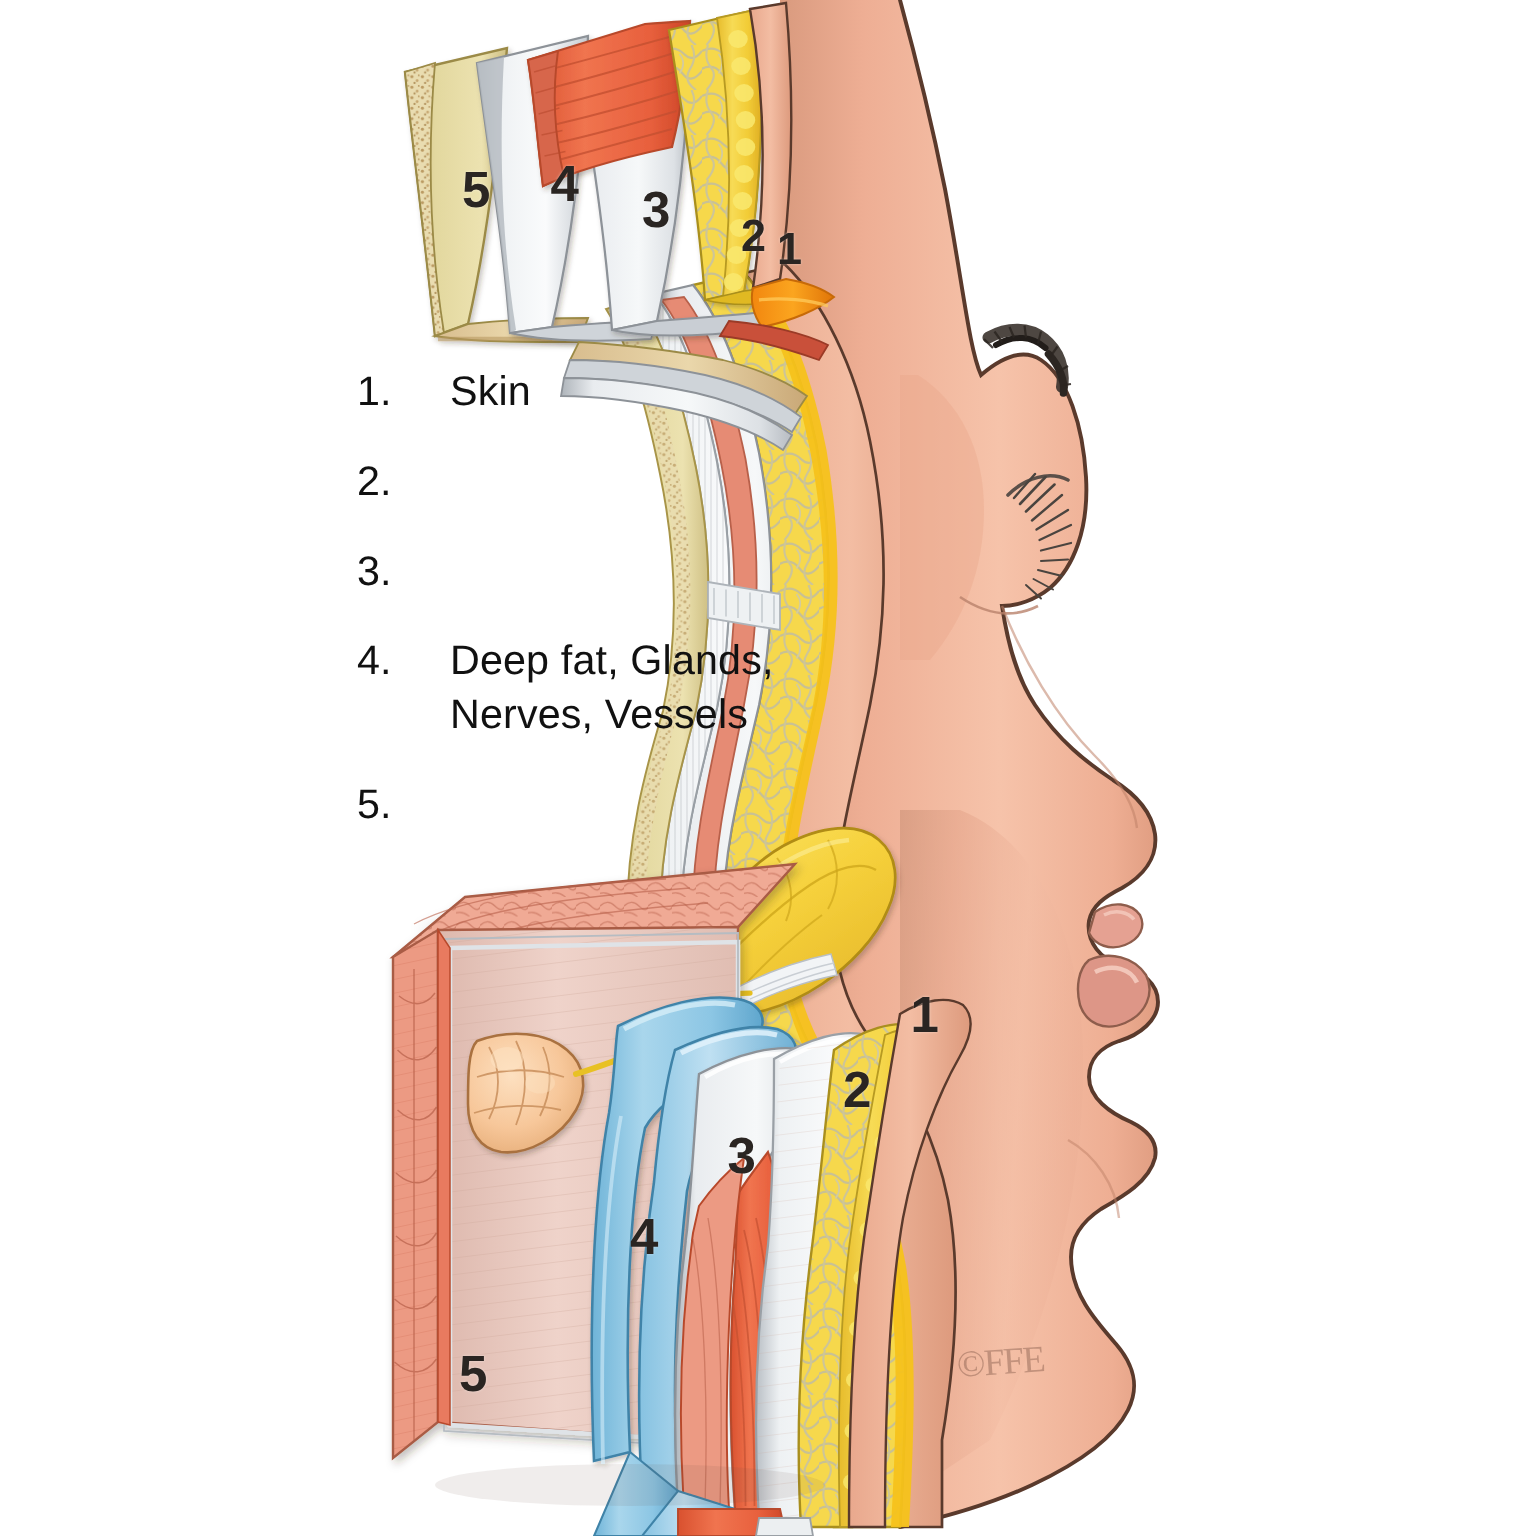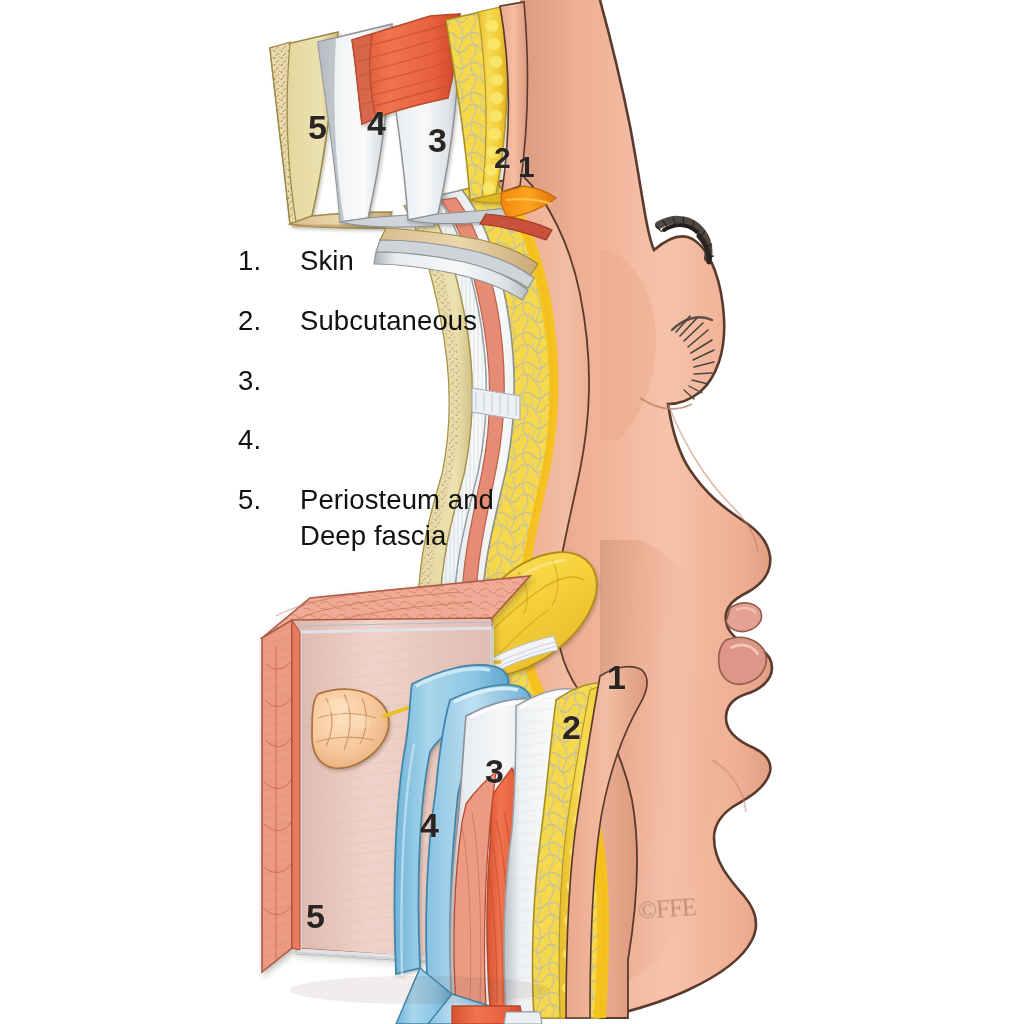--- a/index.html
+++ b/index.html
@@ -739,32 +739,31 @@
     <ellipse cx="420" cy="990" rx="130" ry="14" fill="#6a5246" opacity=".10"></ellipse>
   </svg>
 
   <div id="legend">
     <div class="legend-row">
       <span class="legend-num">1.</span>
       <span class="legend-txt">Skin</span>
     </div>
     <div class="legend-row">
       <span class="legend-num">2.</span>
-      <span class="legend-txt">Subcutaneous</span>
     </div>
     <div class="legend-row">
       <span class="legend-num">3.</span>
     </div>
     <div class="legend-row">
       <span class="legend-num">4.</span>
+      <span class="legend-txt">Deep fat, Glands,
+Nerves, Vessels</span>
     </div>
     <div class="legend-row">
       <span class="legend-num">5.</span>
-      <span class="legend-txt">Periosteum and
-Deep fascia</span>
     </div>
   </div>
 
   <div class="layer-num" style="left:308px;top:108px;">5</div>
   <div class="layer-num" style="left:367px;top:104px;">4</div>
   <div class="layer-num" style="left:428px;top:121px;">3</div>
   <div class="layer-num sm" style="left:494px;top:141px;">2</div>
   <div class="layer-num sm" style="left:518px;top:150px;">1</div>
 
   <div class="layer-num" style="left:607px;top:658px;">1</div>

